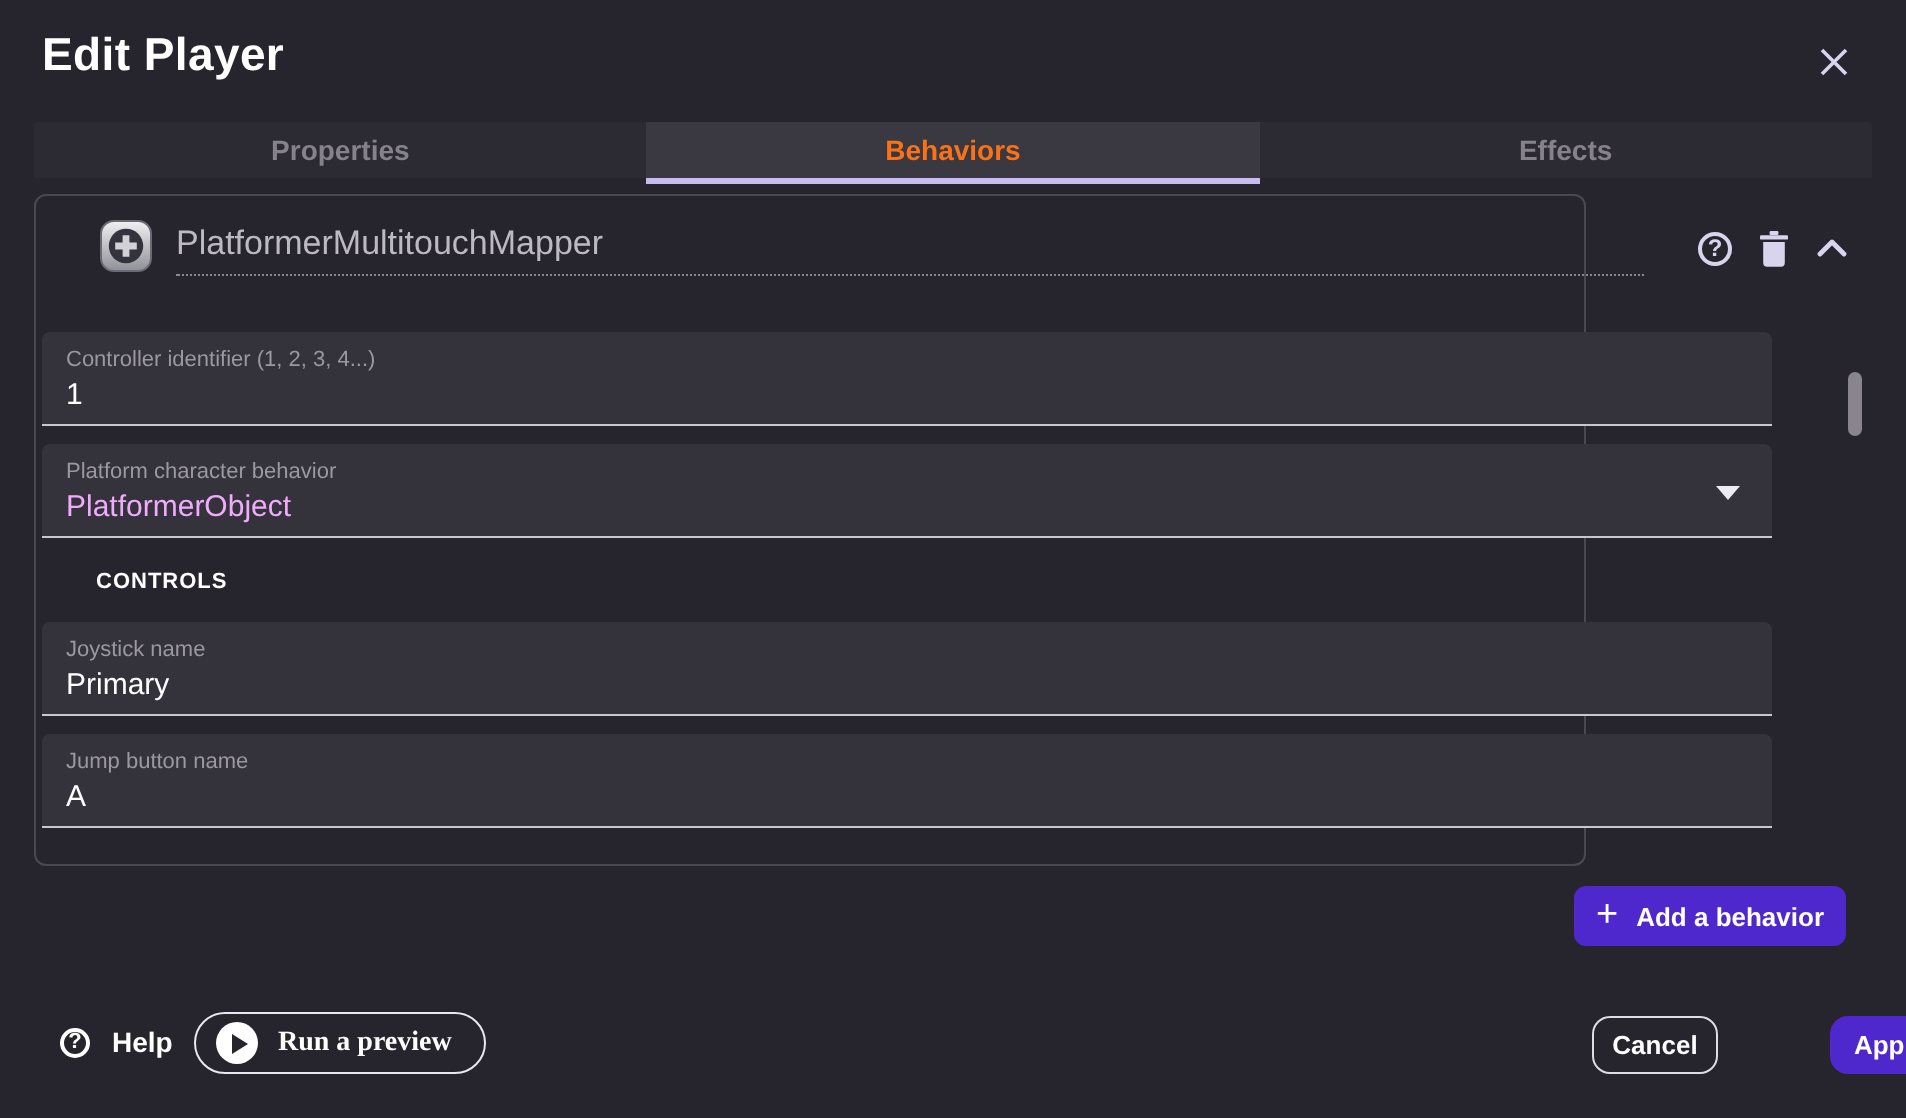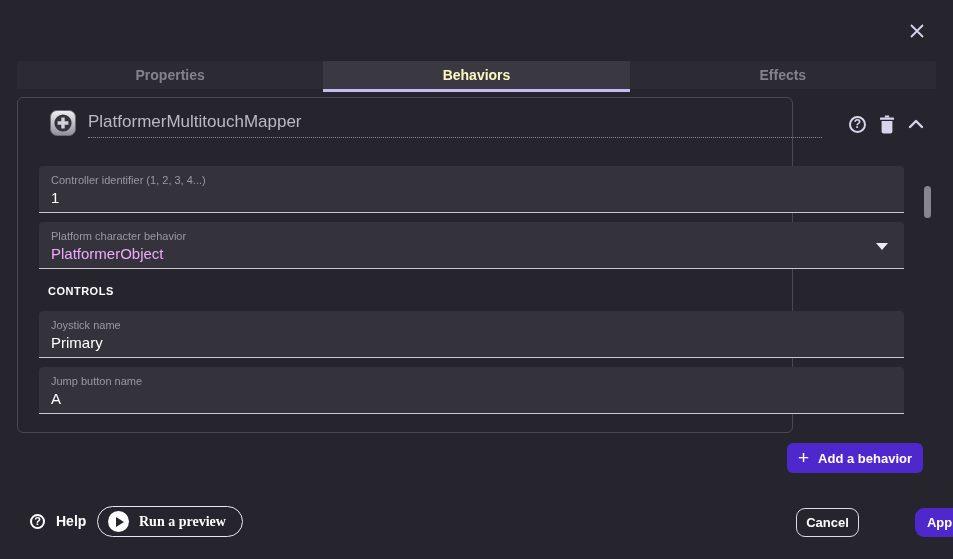--- a/index.html
+++ b/index.html
@@ -14,38 +14,38 @@
 
   
   .dlg-title { position:absolute; left:21px; top:14px; font-size:23px; font-weight:bold; color:#ffffff; letter-spacing:.2px; }
   .close-btn { position:absolute; left:905px; top:19px; width:24px; height:24px; display:flex; align-items:center; justify-content:center; cursor:pointer; }
   .close-btn svg { stroke:#d9d4ee; stroke-width:1.8; }
 
   
   .tabbar { position:absolute; left:17px; top:61px; width:919px; height:28px; display:flex; background:#2c2a32; border-radius:2px 2px 0 0; }
   .tab { position:relative; flex:1 1 0; display:flex; align-items:center; justify-content:center; font-size:14px; font-weight:600; color:#85828c; cursor:pointer; }
   .tab + .tab { border-left:1px solid #45424b; }
-  .tab.selected { background:#3a3841; color:#fef9c3; border-left:none; }
+  .tab.selected { background:#3a3841; color:#f97316; border-left:none; }
   .tab.selected + .tab { border-left:none; }
   .tab.selected::after { content:""; position:absolute; left:0; right:0; bottom:-3px; height:3px; background:#c7baf1; }
 
   
   .panel { position:absolute; left:17px; top:97px; width:776px; height:336px; border:1px solid #4b4854; border-radius:6px;text-decoration:underline; }
 
   .behavior-icon { position:absolute; left:32px; top:12px; width:26px; height:26px; }
   .behavior-name-wrap { position:absolute; left:70px; top:14px; width:734px; height:26px; border-bottom:1px dotted #8b8893; }
   .behavior-name { font-size:17px; color:#bcb9c3; }
 
   .hdr-actions { position:absolute; left:810px; top:13px; width:96px; height:26px; display:flex; align-items:center; justify-content:flex-end; gap:13px; }
   .icon-btn { display:flex; align-items:center; justify-content:center; cursor:pointer; }
   .help-circle { width:17px; height:17px; border:2px solid #d9d4ee; border-radius:50%; color:#d9d4ee; font-size:12px; font-weight:bold; display:flex; align-items:center; justify-content:center; }
 
   .section-label { position:absolute; left:30px; top:187px; font-size:11px; font-weight:bold; color:#ffffff; letter-spacing:.5px; }
 
-  .field { position:absolute; left:21px; width:865px; height:47px; background:#34323a; border-radius:4px 4px 0 0; border-bottom:1px solid #c9c6d0; padding:7px 12px 2px; }
+  .field { position:absolute; left:3px; width:865px; height:47px; background:#34323a; border-radius:4px 4px 0 0; border-bottom:1px solid #c9c6d0; padding:7px 12px 2px; }
   .field .f-label { display:block; font-size:11px; color:#9b98a2; line-height:14px; }
   .field input { width:100%; background:transparent; border:none; outline:none; color:#ffffff; font-size:15px; font-weight:500; font-family:inherit; padding-top:2px; }
   .field.f0 { top:68px; }
   .field.f1 { top:124px; }
   .field.f2 { top:213px; }
   .field.f3 { top:269px; }
   .select-value { color:#f0abfc; font-size:15px; font-weight:500; padding-top:2px; }
   .select-arrow { position:absolute; right:16px; top:21px; width:0; height:0; border-left:6px solid transparent; border-right:6px solid transparent; border-top:7px solid #eceaf2; }
 
   
@@ -67,20 +67,21 @@
   .run-preview .t { font-size:14px; font-weight:bold; }
 
   .btn-cancel { position:absolute; left:796px; top:508px; width:63px; height:29px; background:transparent; border:1px solid #dedce4; border-radius:9px; color:#fff; font-size:13px; font-weight:bold; cursor:pointer; font-family:inherit; }
   .btn-apply  { position:absolute; left:915px; top:508px; width:60px; height:29px; background:#4f28cd; border:none; border-radius:9px; color:#fff; font-size:13px; font-weight:bold; cursor:pointer; font-family:inherit; }
 </style>
 </head>
 <body>
 
 <div class="dialog">
 
+  <div class="dlg-title">Edit Player</div>
 
   <div class="close-btn">
     <svg width="18" height="18" viewBox="0 0 18 18" fill="none">
         <path d="M3 3 L15 15 M15 3 L3 15"></path>
       </svg>
   </div>
 
   <div class="tabbar">
     <div class="tab">Properties</div>
     <div class="tab selected">Behaviors</div>

